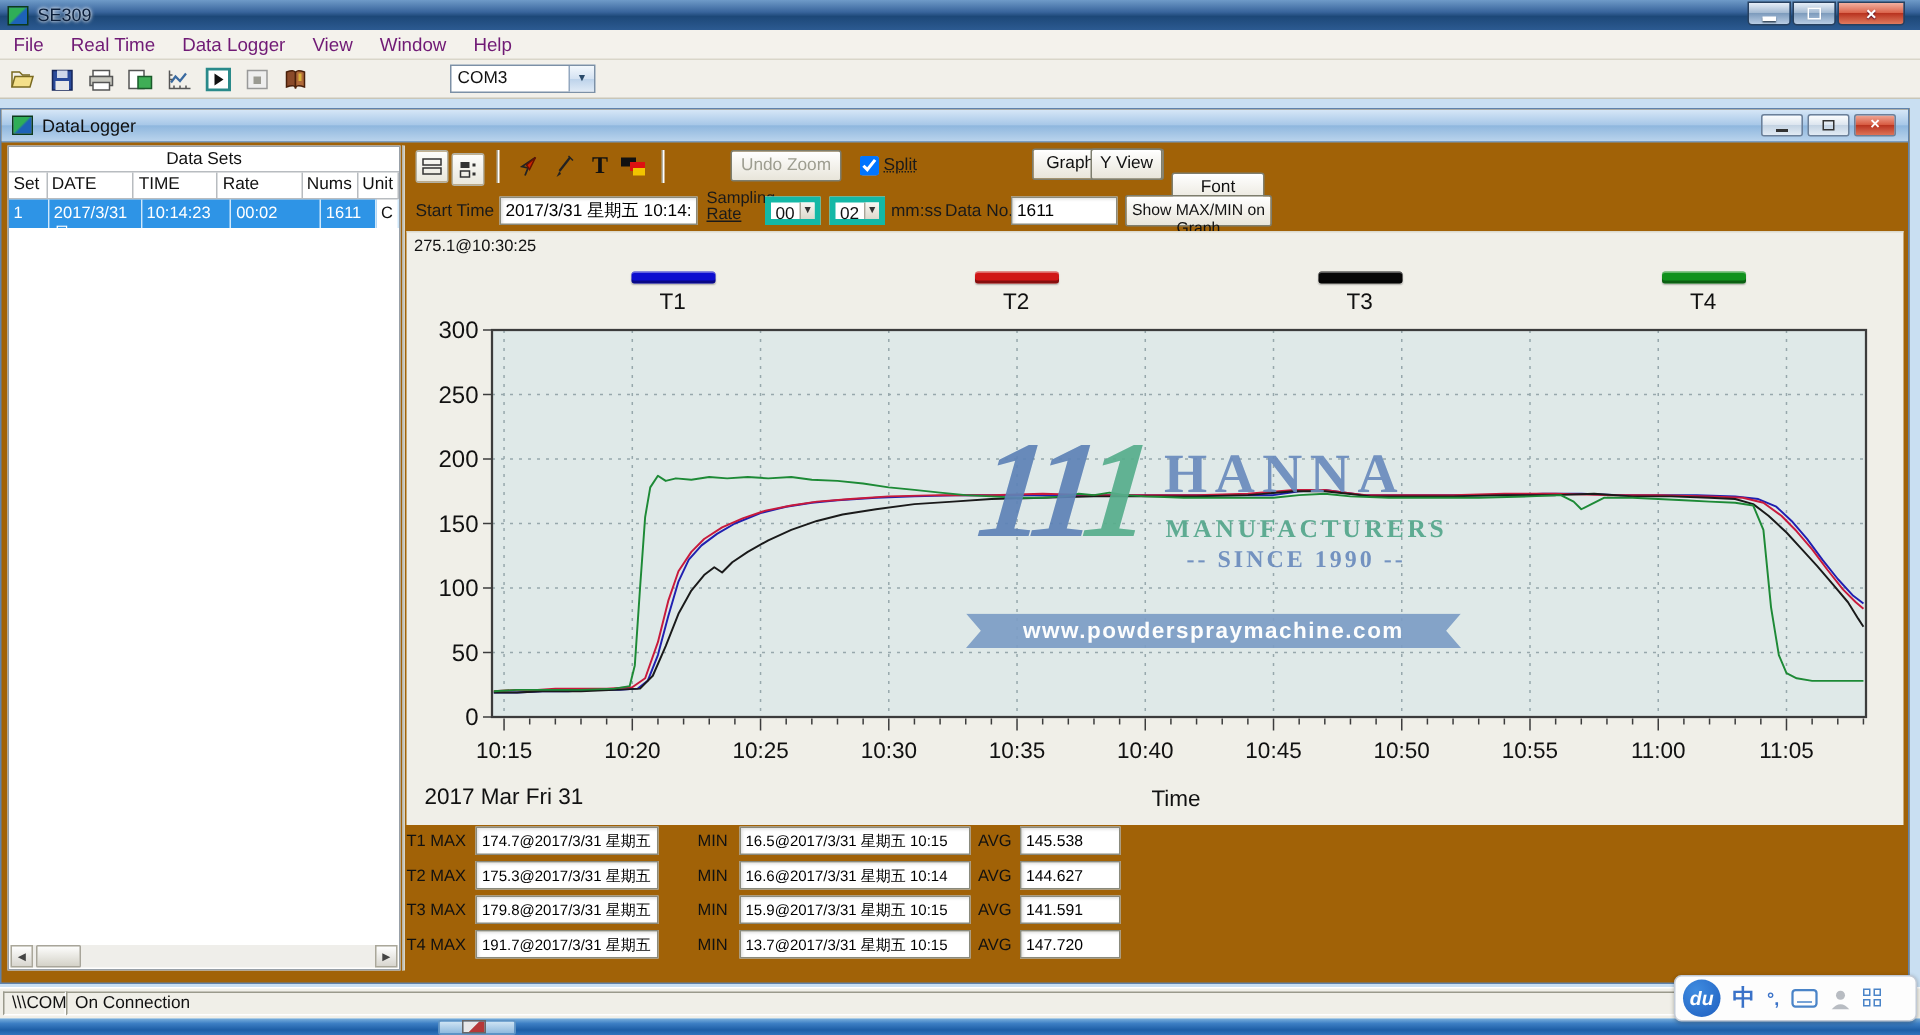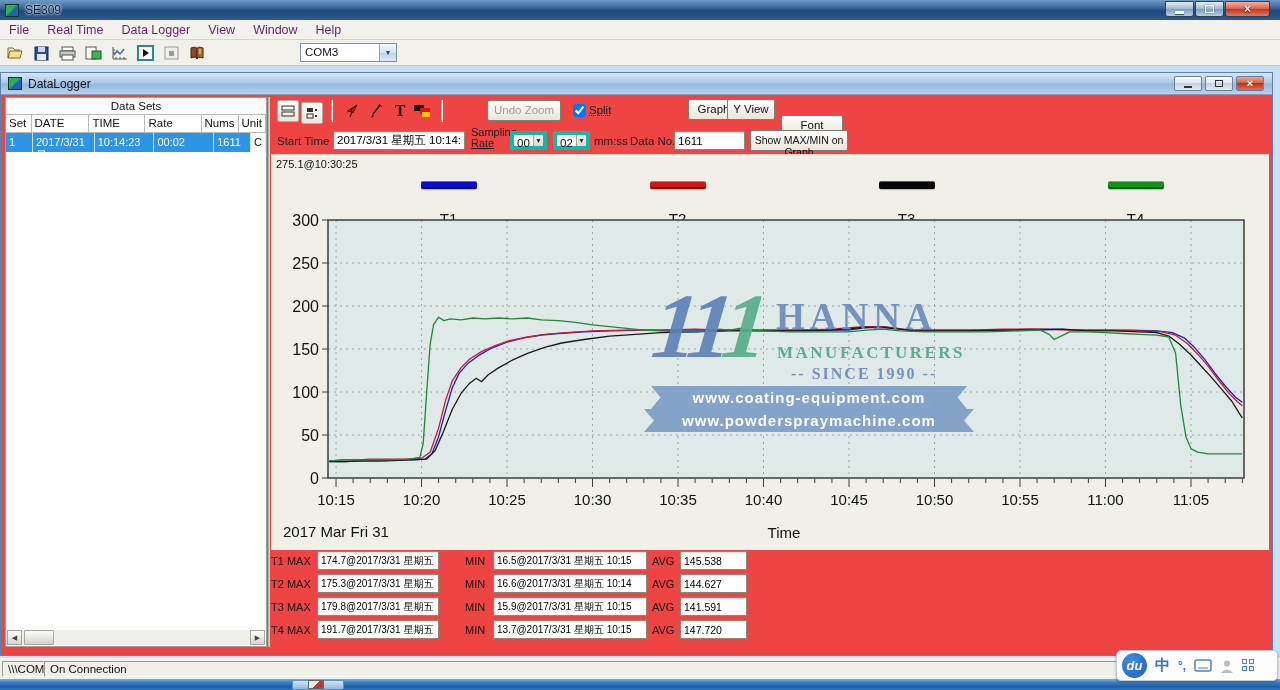--- a/index.html
+++ b/index.html
@@ -26,21 +26,21 @@
   .menu-item { padding:0 9px; font-size:12.5px; color:#701a75; }
 
   #maintoolbar { left:0; top:40px; width:1280px; height:26px; background:#f2f0ea; border-bottom:1px solid #c9c6b8; }
   .tbico { position:absolute; top:2px; width:23px; height:22px; display:flex; align-items:center; justify-content:center; }
 
   .combo { display:flex; background:#fff; border:1px solid #7c90a6; height:19px; }
   .combo-val { flex:1; padding:2px 4px; font-size:11.5px; }
   .combo-arrow { width:17px; background:linear-gradient(#f3f8fd,#d4e2f2 50%,#bcd2ea 50%,#dfeaf6); border-left:1px solid #93a8c0; display:flex; align-items:center; justify-content:center; font-size:7px; color:#2a4a6a; }
 
   
-  #child { left:0; top:72px; width:1273px; height:584px; background:#ef4444; border:1px solid #5f82ab; }
+  #child { left:0; top:72px; width:1273px; height:584px; background:#a16207; border:1px solid #5f82ab; }
   #child-title { position:absolute; left:0; top:0; width:1271px; height:22px;
     background:linear-gradient(#d7e7f7,#a8c8e8 48%,#8fb7de 52%,#b9d3ec); display:flex; align-items:center; border-bottom:1px solid #7a9cc0; }
   .child-capbtns { position:absolute; right:8px; top:3px; display:flex; gap:3px; }
   .ccap { width:28px; height:15px; border:1px solid #6c8099; border-radius:2px;
     background:linear-gradient(#fcfdfe,#dbe4ee 50%,#c3d2e2 50%,#e2ebf4); display:flex; align-items:center; justify-content:center; }
   .ccap.close { background:linear-gradient(#f0a694,#d6573d 50%,#b93420 50%,#dd7257); }
   .gl-min2 { width:8px; height:2px; background:#333; margin-top:7px; }
   .gl-res { width:8px; height:7px; border:1px solid #333; }
   .gl-x2 { color:#fff; font-weight:bold; font-size:11px; line-height:9px; }
 
@@ -72,21 +72,21 @@
   .dd-val { flex:1; font-size:11.5px; padding:2px 3px; }
   .dd-ar { width:16px; background:linear-gradient(#f7f6f2,#dcd9cc); border-left:1px solid #a8a598; font-size:7px; color:#333; display:flex; align-items:center; justify-content:center; }
   .lbl { position:absolute; font-size:11.5px; color:#1a1a1a; }
 
   
   #chartpanel { left:270px; top:81px; width:998px; height:396px; background:#f0efe8; border-top:1px solid #dcd9cc; }
   #readout { position:absolute; left:5px; top:3px; font-size:11px; }
   #legend { position:absolute; left:63px; top:26px; width:916px; display:flex; justify-content:space-around; }
   .legend-item { display:flex; flex-direction:column; align-items:center; }
   .legend-swatch { width:56px; height:8px; border-radius:2px; box-shadow:inset 0 -2px rgba(0,0,0,.35), inset 0 1px rgba(255,255,255,.35), 0 1px 1px rgba(0,0,0,.25); }
-  .legend-label { font-size:15px; margin-top:21px; color:#111; }
+  .legend-label { font-size:15px; margin-top:4px; color:#111; }
   #chart-svg { position:absolute; left:0; top:0; }
   #chart-svg text { font-family:"Liberation Sans",sans-serif; }
   .axis-note { position:absolute; font-size:15px; color:#111; }
 
   
   #wm { position:absolute; left:0; top:0; width:998px; height:396px; pointer-events:none; opacity:.92; }
   .wm-logo { position:absolute; left:382px; top:128px; font-size:92px; font-weight:bold; font-style:italic; font-family:"Liberation Serif",serif; letter-spacing:-6px; transform:skewX(-6deg); line-height:86px; }
   .wm-logo .b { color:#5e83b7; } .wm-logo .g { color:#57ae8c; }
   .wm-name { position:absolute; left:505px; top:140px; font-family:"Liberation Serif",serif; font-weight:bold; font-size:37px; color:#6a8bbd; letter-spacing:5px; }
   .wm-sub { position:absolute; left:506px; top:188px; font-family:"Liberation Serif",serif; font-weight:bold; font-size:17px; color:#54a68b; letter-spacing:2.5px; }
@@ -439,21 +439,20 @@
           <text x="919.9927198058616" y="350" text-anchor="middle" font-size="15" fill="#111">11:05</text>
         </svg>
       <div class="axis-note" style="left:12px; top:368px;">2017 Mar Fri 31</div>
       <div class="axis-note" style="left:478px; top:369px; width:70px; text-align:center;">Time</div>
 
       <div id="wm">
         <div class="wm-logo"><span class="b">1</span><span class="b">1</span><span class="g">1</span></div>
         <div class="wm-name">HANNA</div>
         <div class="wm-sub">MANUFACTURERS</div>
         <div class="wm-since">-- SINCE 1990 --</div>
-        <div class="ribbon r1">www.coating-equipment.com</div>
         <div class="ribbon r2">www.powderspraymachine.com</div>
       </div>
     </div>
 
     <div class="stats-row" style="top:478px;">
       <div class="stats-label">T1 MAX</div>
       <input class="tx st-max" value="174.7@2017/3/31 星期五 10:5" style="">
       <div class="st-minlbl">MIN</div>
       <input class="tx st-min" value="16.5@2017/3/31 星期五 10:15" style="">
       <div class="st-avglbl">AVG</div>

